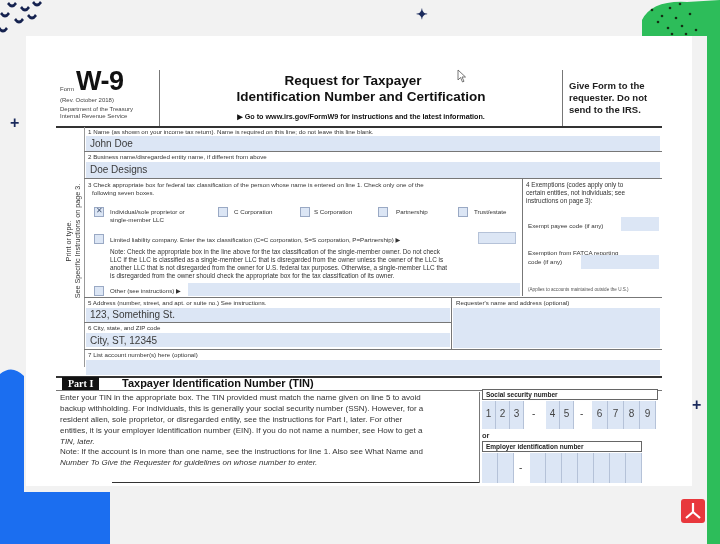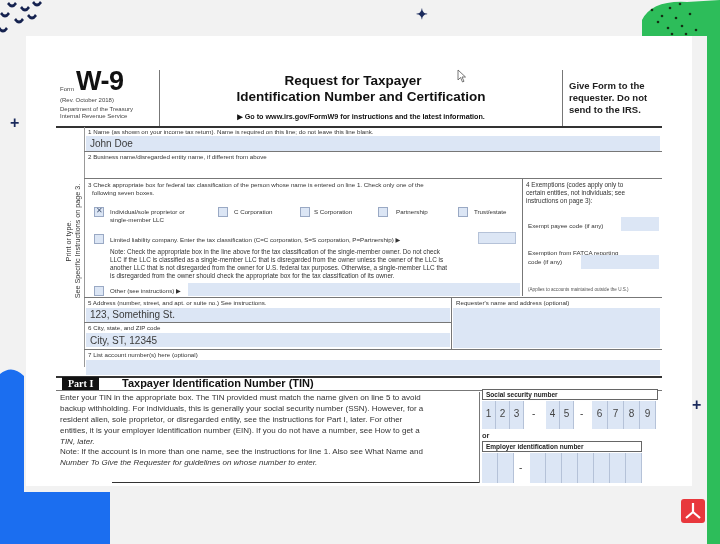--- a/index.html
+++ b/index.html
@@ -139,20 +139,23 @@
   <div class="sideways" style="left:38px;top:270px;width:130px;">Print or type.</div>
   <div class="sideways" style="left:47px;top:270px;width:130px;">See Specific Instructions on page 3.</div>
 
   <span class="abs lbl" style="left:62px;top:92px;">1  Name (as shown on your income tax return). Name is required on this line; do not leave this line blank.</span>
   <div class="abs field" style="left:60px;top:100px;width:574px;height:15px;">
     <span class="val" style="position:absolute;left:4px;top:2px;">John Doe</span>
   </div>
   <div class="hline" style="left:58px;top:115px;width:578px;"></div>
 
   <span class="abs lbl" style="left:62px;top:117px;">2  Business name/disregarded entity name, if different from above</span>
+  <div class="abs field" style="left:60px;top:126px;width:574px;height:16px;">
+    <span class="val" style="position:absolute;left:4px;top:2px;">Doe Designs</span>
+  </div>
   <div class="hline" style="left:58px;top:142px;width:578px;"></div>
 
   <span class="abs lbl" style="left:62px;top:145px;">3  Check appropriate box for federal tax classification of the person whose name is entered on line 1. Check only one of the</span>
   <span class="abs lbl" style="left:66px;top:153px;">following seven boxes.</span>
 
   <div class="cb checked" style="left:68px;top:171px;"></div>
   <span class="abs lbl" style="left:84px;top:172px;">Individual/sole proprietor or</span>
   <span class="abs lbl" style="left:84px;top:180px;">single-member LLC</span>
 
   <div class="cb" style="left:192px;top:171px;"></div>
@@ -217,21 +220,21 @@
   <div class="hline" style="left:30px;top:340px;width:606px;height:1.5px;background:#333;"></div>
 
   <span class="abs part-tag" style="left:36px;top:341px;font-family:Liberation Serif, serif;">Part I</span>
   <span class="abs part-title" style="left:96px;top:341px;">Taxpayer Identification Number (TIN)</span>
   <div class="hline" style="left:30px;top:354px;width:606px;"></div>
 
   <div class="abs body-txt" style="left:34px;top:356px;width:420px;">
     <div>Enter your TIN in the appropriate box. The TIN provided must match the name given on line 5 to avoid</div>
     <div>backup withholding. For individuals, this is generally your social security number (SSN). However, for a</div>
     <div>resident alien, sole proprietor, or disregarded entity, see the instructions for Part I, later. For other</div>
-    <div>entities, it is your employer identification number (EIN). If you do not have a number, see How to get a</div>
+    <div>entities, it is your employer identification number (EIN). If you do not name a number, see How to get a</div>
     <div style="font-style:italic;">TIN, later.</div>
   </div>
   <div class="abs body-txt" style="left:34px;top:410px;width:420px;">
     <div>Note: If the account is in more than one name, see the instructions for line 1. Also see What Name and</div>
     <div style="font-style:italic;">Number To Give the Requester for guidelines on whose number to enter.</div>
   </div>
   <div class="hline" style="left:86px;top:446px;width:368px;background:#333;"></div>
   <div class="vline" style="left:453px;top:356px;height:91px;"></div>
 
   <div class="box-head" style="left:456px;top:353px;width:176px;height:11px;">Social security number</div>

